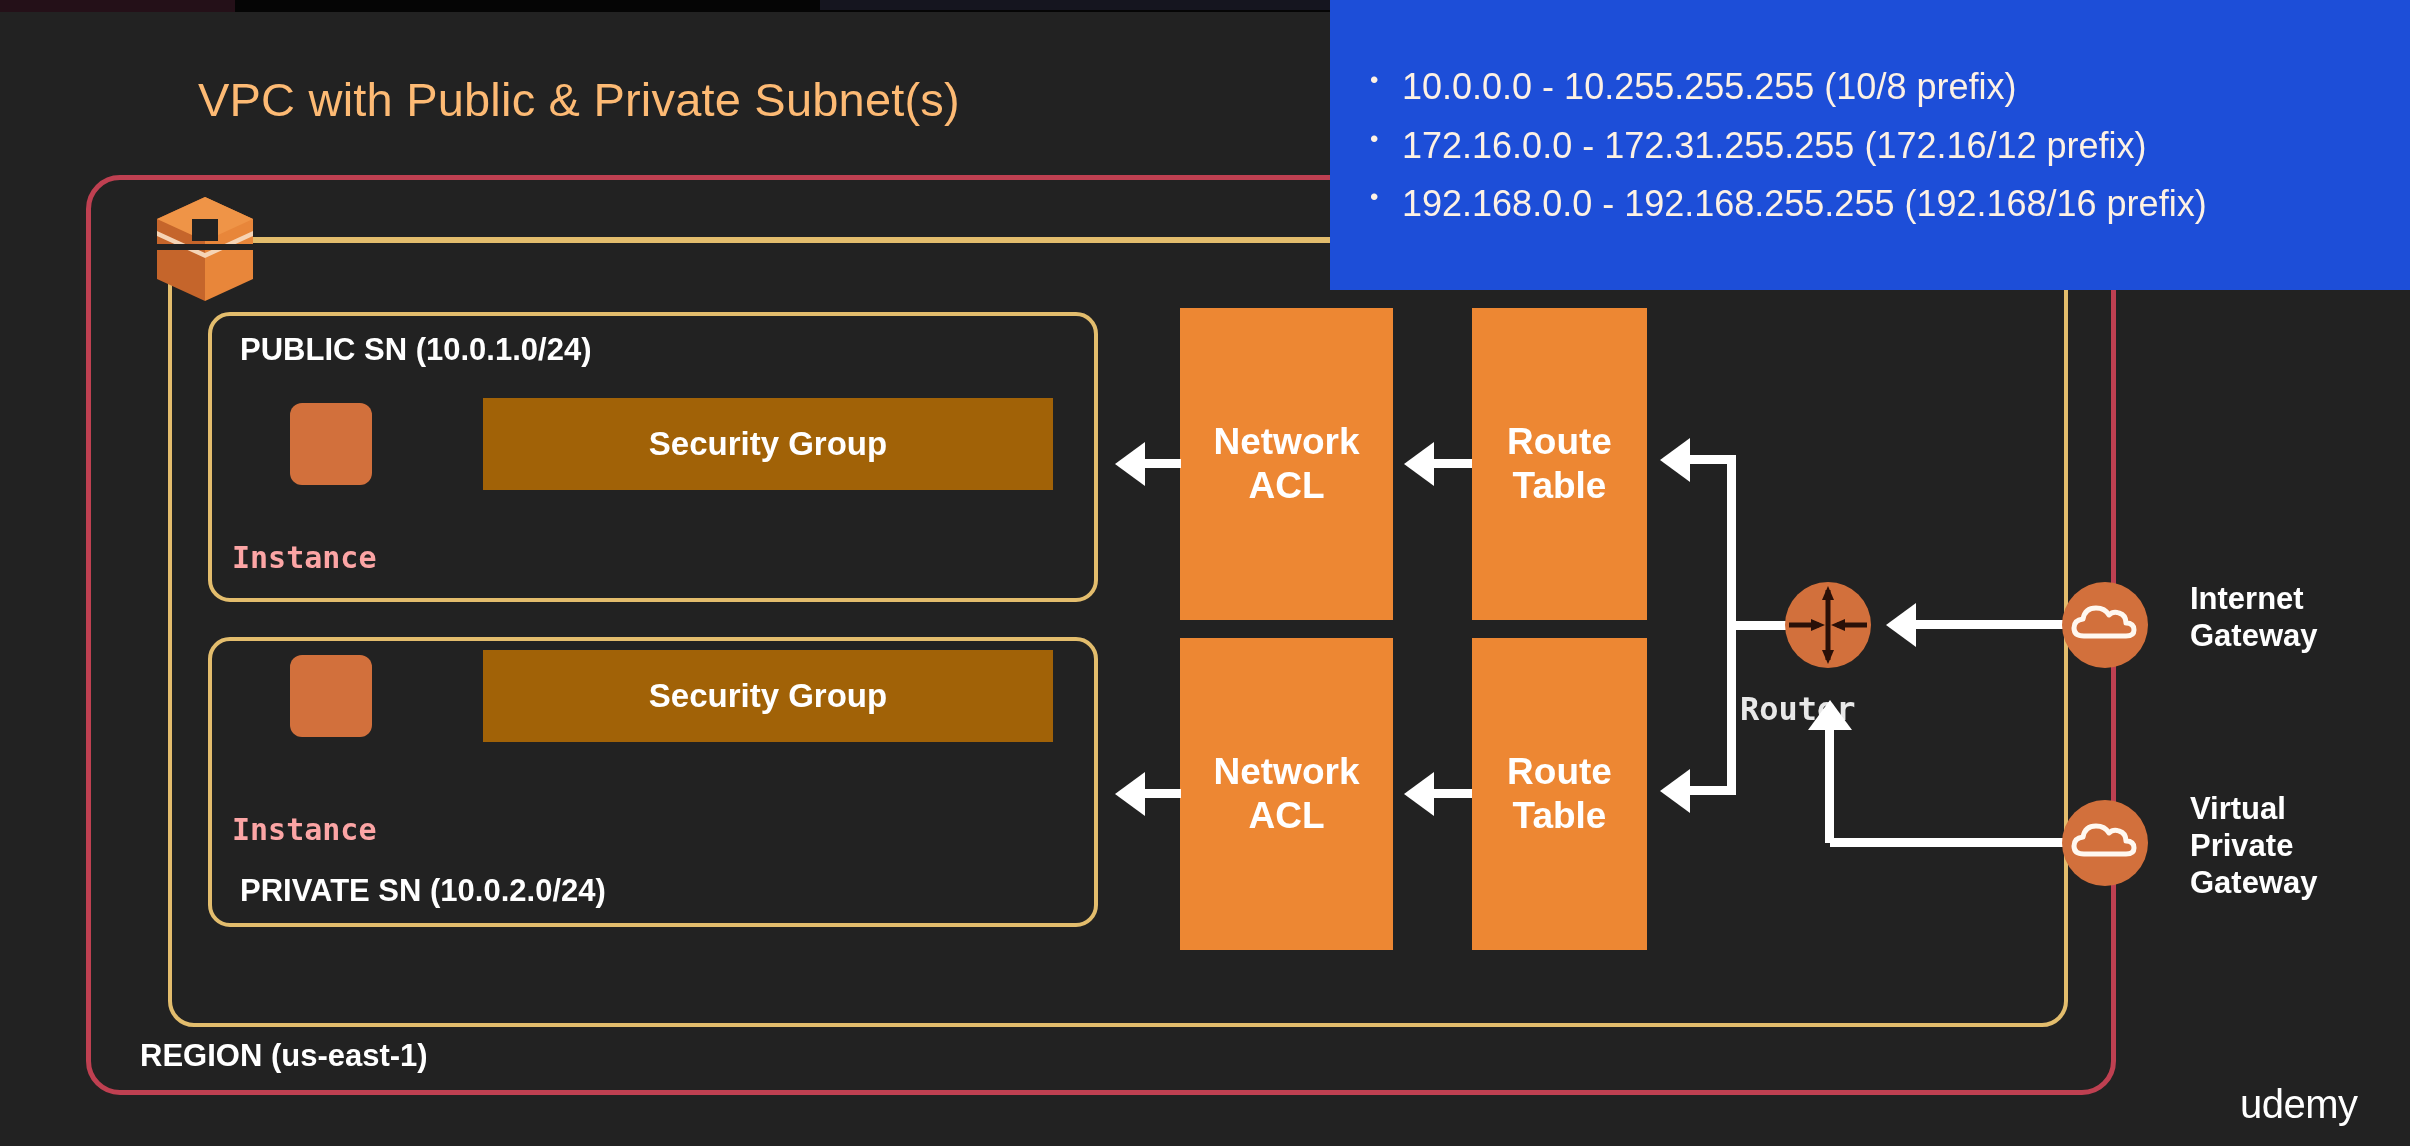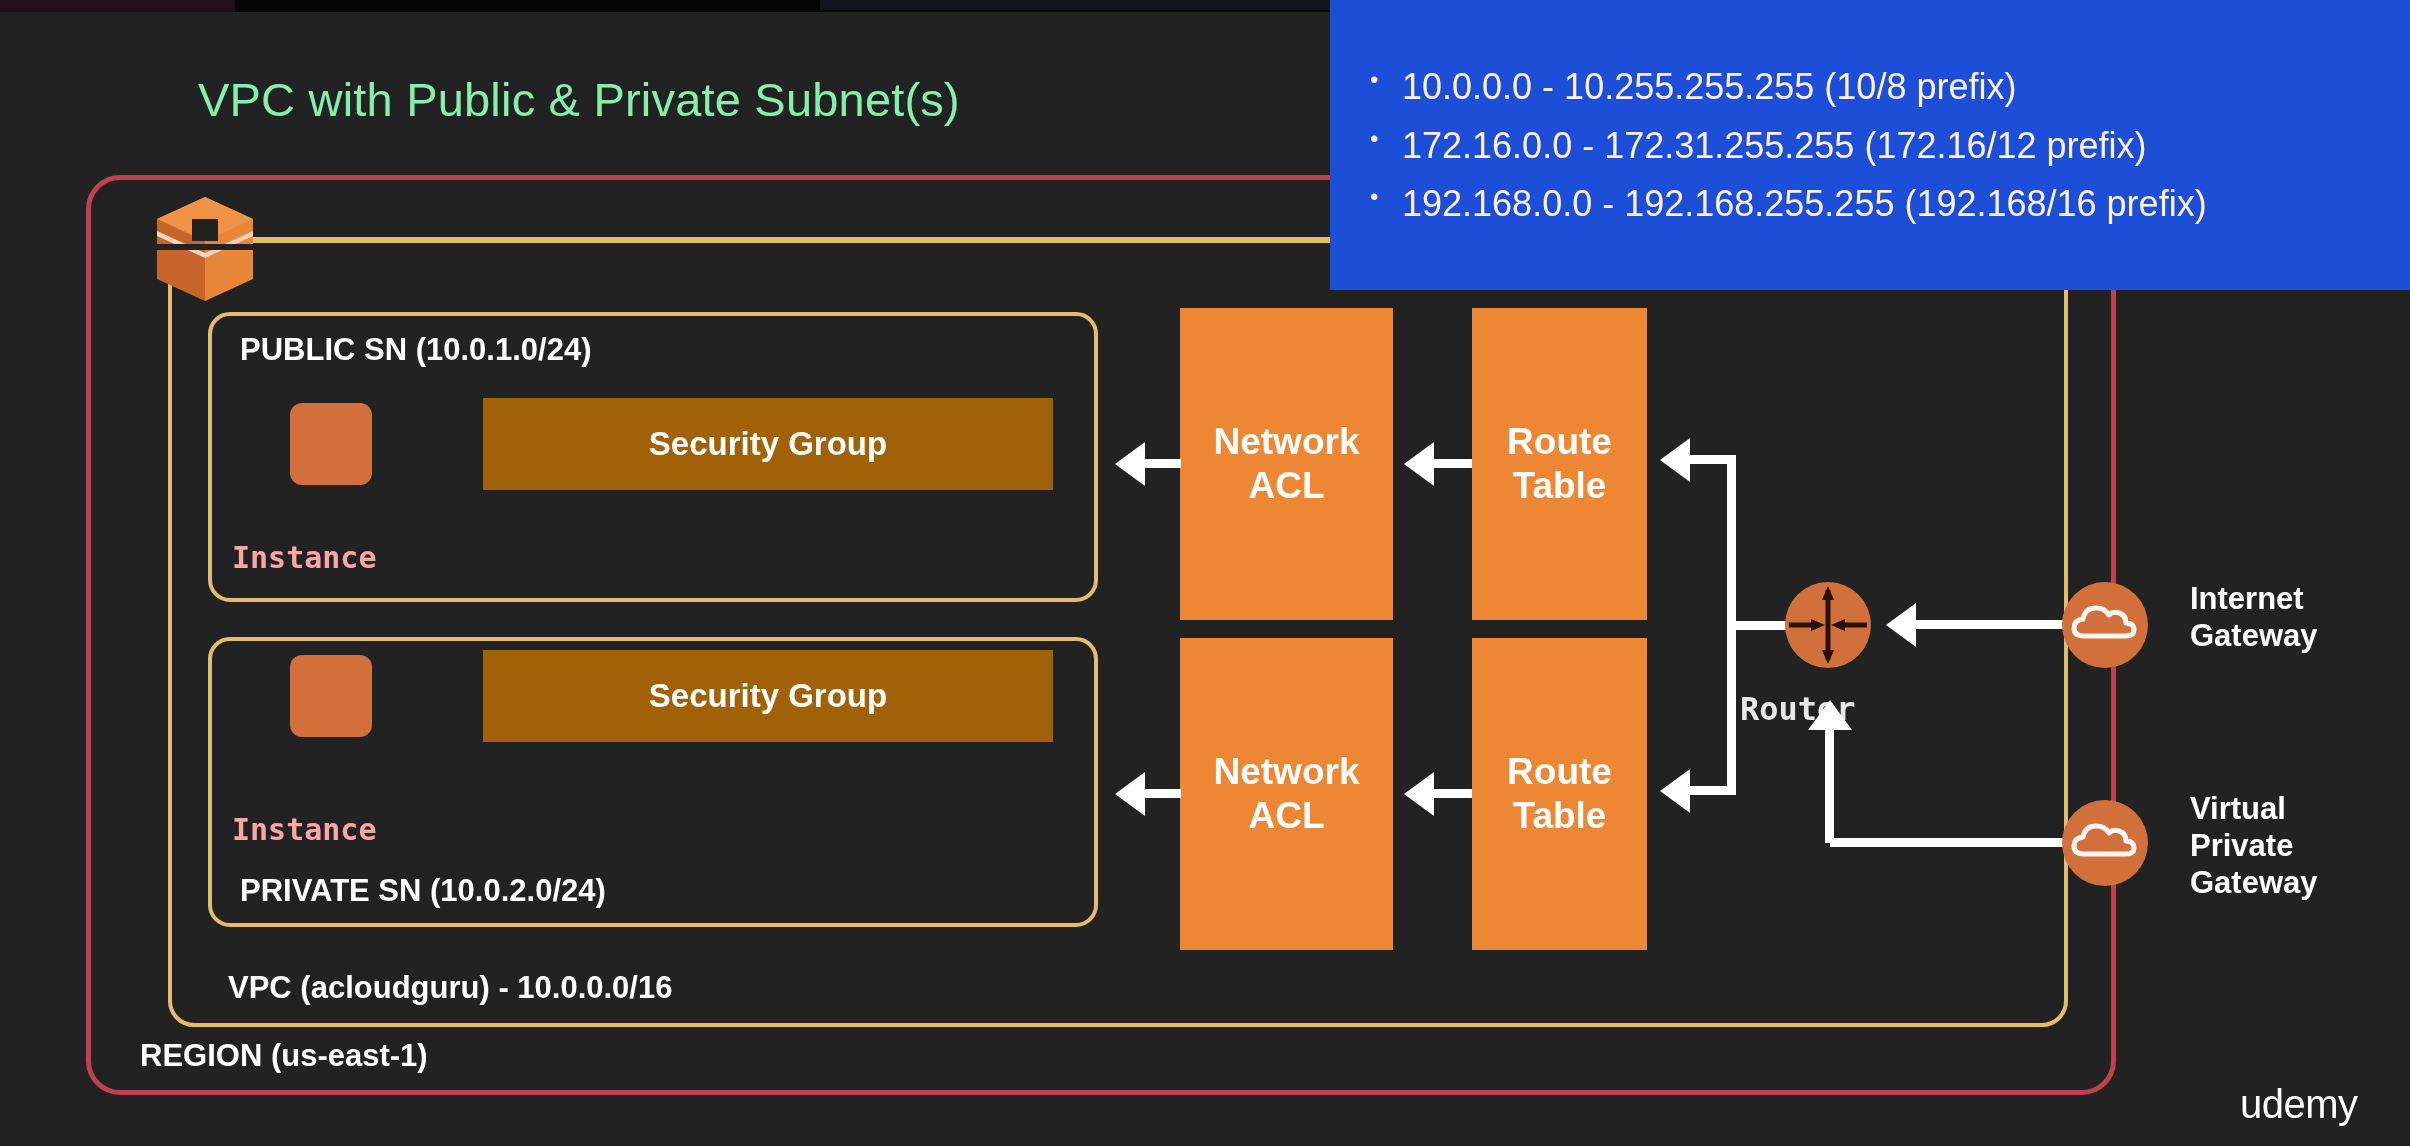--- a/index.html
+++ b/index.html
@@ -45,21 +45,21 @@
     width: 650px; height: 11px;
     background: #14121e;
   }
 
   
   .page-title {
     position: absolute;
     left: 198px; top: 72px;
     font-size: 47px;
     font-weight: 400;
-    color: #86efac;
+    color: #fdba74;
     letter-spacing: 0.2px;
     white-space: nowrap;
   }
 
   
   .region-frame {
     position: absolute;
     left: 86px; top: 175px;
     width: 2030px; height: 920px;
     border: 5px solid #bf4051;
@@ -300,21 +300,20 @@
     <div class="top-strip-b"></div>
     <div class="top-strip-c"></div>
   </div>
 
   <div class="page-title">VPC with Public &amp; Private Subnet(s)</div>
 
   <div class="region-frame"></div>
   <div class="region-label">REGION (us-east-1)</div>
 
   <div class="vpc-frame"></div>
-  <div class="vpc-label">VPC (acloudguru) - 10.0.0.0/16</div>
 
   <div class="gold-line-top"></div>
 
   <div class="aws-logo">
     <svg width="106" height="115" viewBox="0 0 106 115">
       <polygon points="53,2 101,24 101,42 53,64" fill="#e8863a"></polygon>
       <polygon points="53,2 5,24 5,42 53,64" fill="#c5652b"></polygon>
       <polygon points="53,2 101,24 53,46 5,24" fill="#ef9447"></polygon>
       <rect x="40" y="24" width="26" height="22" fill="#222222"></rect>
       <polygon points="53,58 101,36 101,84 53,106" fill="#e8863a"></polygon>

